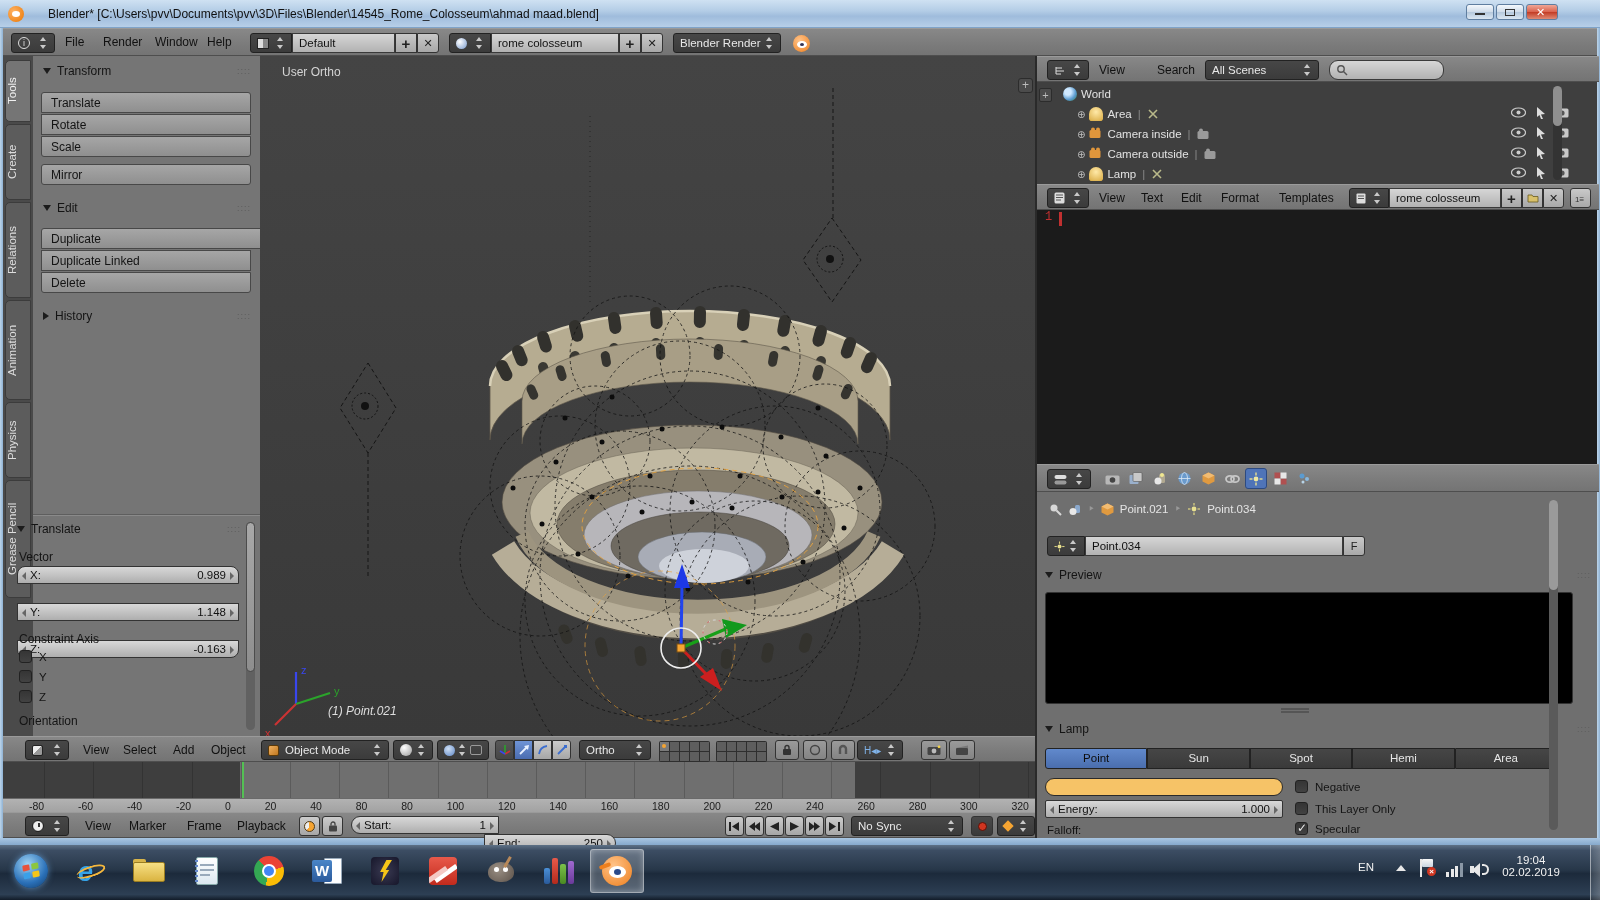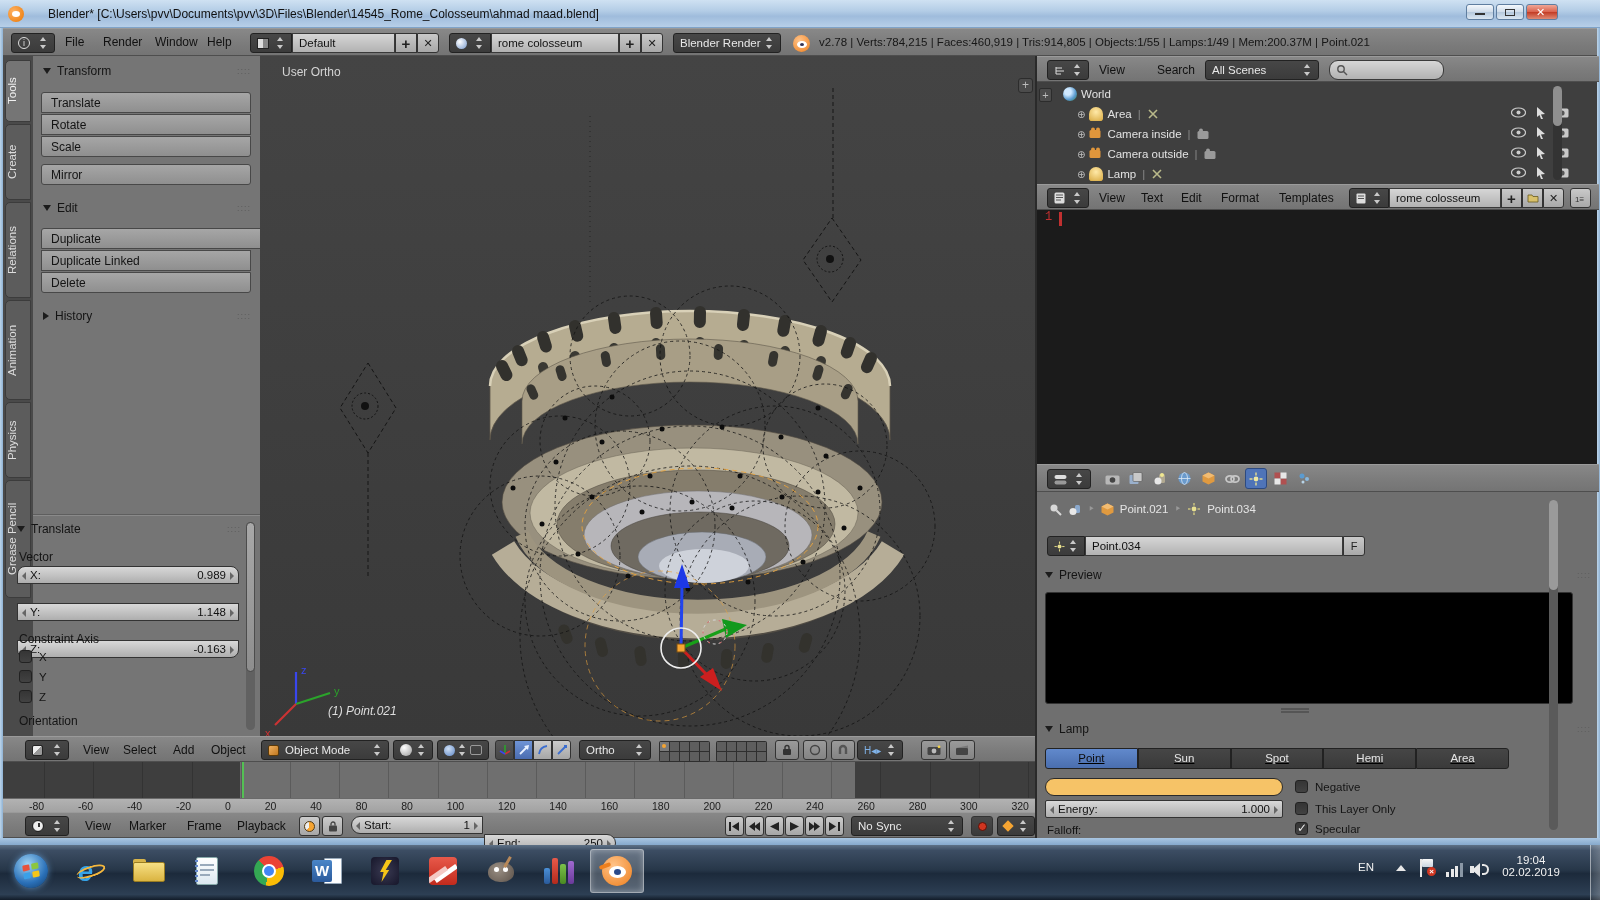--- a/index.html
+++ b/index.html
@@ -147,21 +147,20 @@
 
     <div class="abs ddark" style="left:670px;top:4px;width:108px;">
       <span>Blender Render</span>
       <span class="updn"></span>
     </div>
 
     <span class="abs" style="left:790px;top:6px;width:17px;height:17px;border-radius:50%;background:radial-gradient(circle at 38% 32%,#ffc389,#ee7f1d);">
       <span style="position:absolute;left:4px;top:6px;width:10px;height:7px;border-radius:50%;background:#fff;"></span>
       <span style="position:absolute;left:7px;top:8px;width:4px;height:3px;border-radius:50%;background:#335;"></span>
     </span>
-    <span class="abs" style="left:816px;top:7px;color:#161616;font-size:11.5px;">v2.78 | Verts:784,215 | Faces:460,919 | Tris:914,805 | Objects:1/55 | Lamps:1/49 | Mem:200.37M | Point.021</span>
   </div>
 
   <div class="abs" style="left:3px;top:56px;width:257px;height:680px;background:#757575;">
 
     <div class="abs" style="left:0;top:0;width:30px;height:680px;background:#4a4a4a;"></div>
     <div class="vtab active" style="top:4px;height:62px;">Tools</div>
     <div class="vtab" style="top:68px;height:76px;">Create</div>
     <div class="vtab" style="top:146px;height:96px;">Relations</div>
     <div class="vtab" style="top:244px;height:100px;">Animation</div>
     <div class="vtab" style="top:346px;height:76px;">Physics</div>
@@ -578,21 +577,21 @@
     <span class="abs menu" style="left:230px;">Playback</span>
     <div class="abs pb" style="left:296px;top:3px;width:21px;">
       <span style="width:11px;height:11px;border-radius:50%;background:conic-gradient(#f5a432 0 60%,#eee 60%);border:1px solid #553a10;"></span>
     </div>
     <div class="abs pb" style="left:319px;top:3px;width:21px;">
       <svg width="10" height="11">
           <rect x="1" y="4.5" width="8" height="6" rx="1" fill="#444"></rect>
           <path d="M3,4.5 V3 a2,2 0 0 1 4,0 V4.5" fill="none" stroke="#444" stroke-width="1.3"></path>
         </svg>
     </div>
-    <div class="abs slider" style="left:348px;top:3px;width:132px;border-radius:9px 0 0 9px;">
+    <div class="abs slider" style="left:348px;top:3px;width:148px;border-radius:9px 0 0 9px;">
       <span class="lt">Start:</span>
         <span class="rt">1</span>
     </div>
     <div class="abs slider" style="left:481px;top:3px;width:132px;border-radius:0 9px 9px 0;">
       <span class="lt">End:</span>
         <span class="rt">250</span>
     </div>
     <div class="abs slider" style="left:622px;top:3px;width:90px;">
       <span class="lt"></span>
         <span class="rt">1</span>
@@ -960,21 +959,21 @@
       <span class="pdots">::::</span>
     </div>
     <div class="abs" style="left:8px;top:128px;width:528px;height:112px;background:#000;border-radius:3px;border:1px solid #333;"></div>
     <div class="abs" style="left:244px;top:244px;width:28px;height:5px;border-top:2px solid #555;border-bottom:2px solid #555;"></div>
 
     <div class="abs phdr" style="left:8px;top:258px;width:546px;">
       <span class="tri-d"></span>
       <span>Lamp</span>
       <span class="pdots">::::</span>
     </div>
-    <div class="abs" style="left:8px;top:284px;width:464px;display:flex;text-decoration:underline;">
+    <div class="abs" style="left:8px;top:284px;width:512px;display:flex;">
       <div class="lamp-type sel" style="border-radius:3px 0 0 3px;">Point</div>
       <div class="lamp-type">Sun</div>
       <div class="lamp-type">Spot</div>
       <div class="lamp-type">Hemi</div>
       <div class="lamp-type" style="border-radius:0 3px 3px 0;">Area</div>
     </div>
     <div class="abs" style="left:8px;top:314px;width:238px;height:18px;background:#f6c367;border:1px solid #2a2a2a;border-radius:9px;"></div>
     <div class="abs" style="left:258px;top:316px;display:flex;align-items:center;">
       <span class="chk"></span>
         <span class="chklabel">Negative</span>

